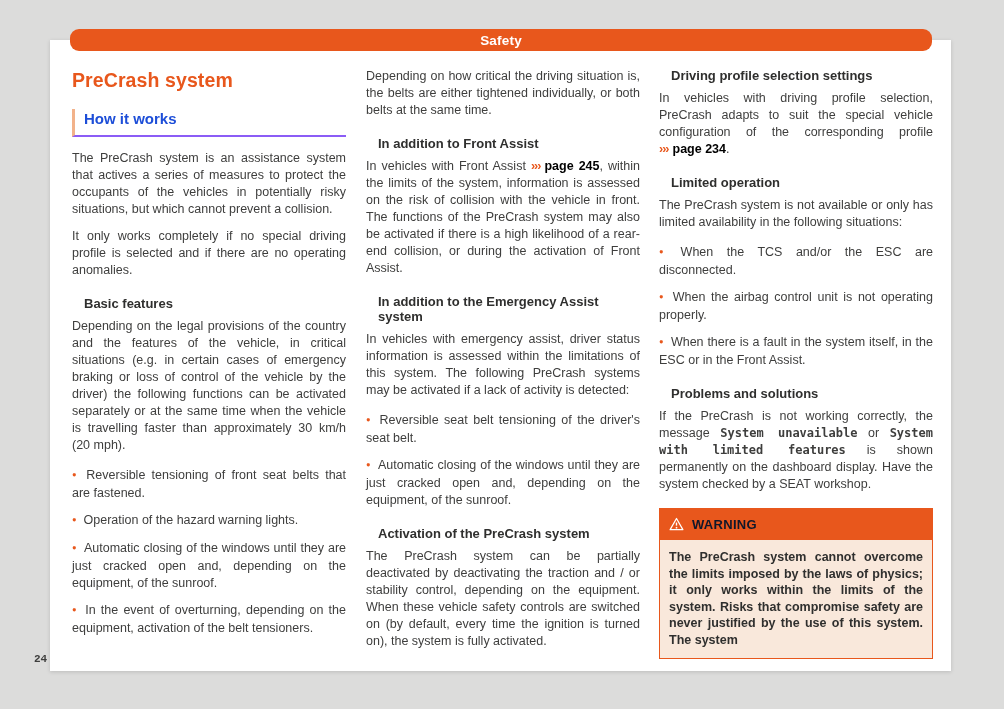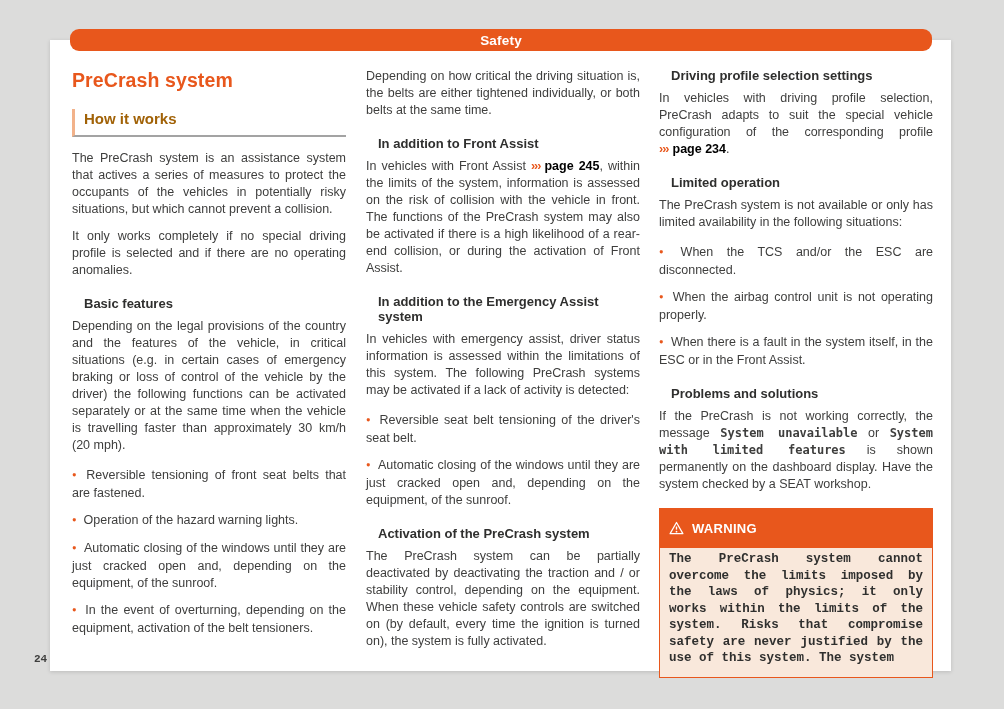--- a/index.html
+++ b/index.html
@@ -33,23 +33,23 @@
   .col-3 { left:609px; }
 
   .doc-title {
     color:#e8571c;
     font-size:19.5px;
     font-weight:bold;
     margin:1px 0 17px 0;
     letter-spacing:0.1px;
   }
   .hiw-heading {
-    font-size:15px; font-weight:bold; color:#a16207;
+    font-size:15px; font-weight:bold; color:#1d4ed8;
     border-left:3px solid #f2b28a;
-    border-bottom:2px solid #a3a3a3;
+    border-bottom:2px solid #8b5cf6;
     padding:1px 0 8px 9px;
     margin:0 0 13px 0;
   }
   p.body {
     font-size:12.5px; line-height:17px;
     text-align:justify;
     margin:0 0 10px 0;
   }
   h3.sub {
     font-size:13px; font-weight:bold; color:#2f2f2e;
@@ -72,36 +72,35 @@
   a.xref { text-decoration:none; cursor:pointer; white-space:nowrap; }
   .chev { color:#e8571c; font-weight:bold; letter-spacing:-1px; margin-right:4px; }
   .refpage { color:#000000; font-weight:bold; }
   .mono {
     font-family:"DejaVu Sans Mono", monospace;
     font-weight:bold;
     font-size:12px;
   }
   .warnbox { margin-top:15px; }
   .warnhead {
-    background:#e8571c; color:#ffffff;
-    height:40px;
+    background:#e8571c; color:#0f172a;
+    height:32px;
     display:flex; align-items:center;
     padding-left:10px; gap:8px;
     font-size:13px; font-weight:bold;
     letter-spacing:0.3px;
   }
   .warnicon { display:flex; align-items:center; }
   .warnbody {
     background:#f9e8db;
     border:1px solid #e8571c; border-top:none;
-    padding:3px 9px 10px 9px;
+    padding:9px 9px 10px 9px;
     font-size:12.5px; font-weight:bold; line-height:16.5px;
     color:#2f2f2e;
     text-align:justify;
-    font-family:Liberation Mono, monospace;
   }
   .pagenum {
     position:absolute; left:34px; top:653px;
     font-size:11px; font-weight:bold; color:#3e3e3d;font-family:Liberation Mono, monospace;
   }
 </style>
 </head>
 <body>
 
 <div class="page">

